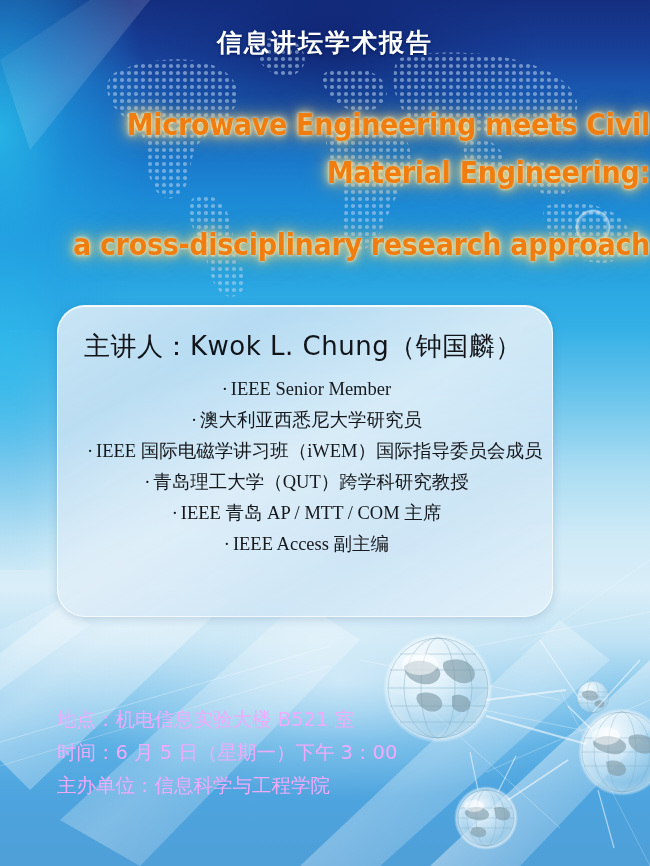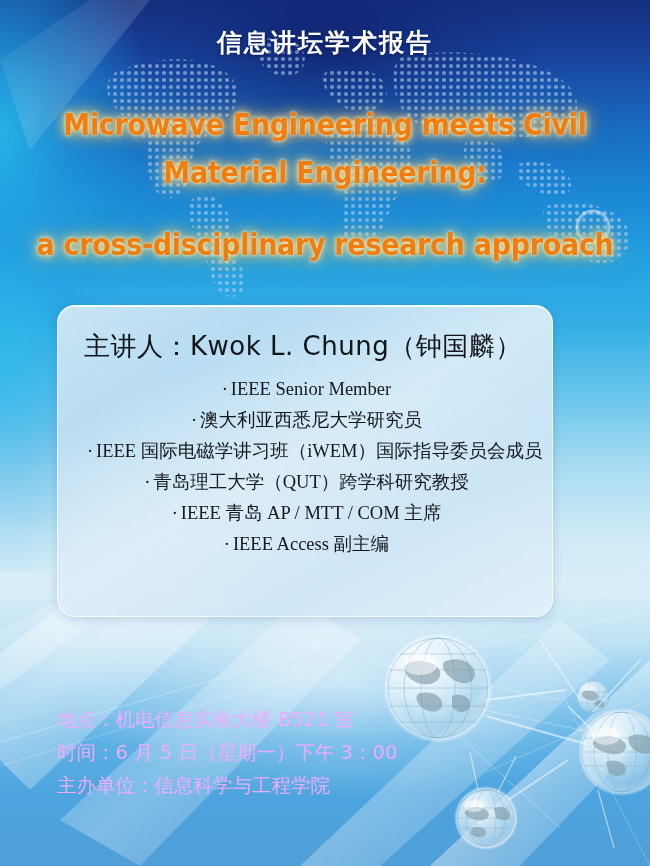--- a/index.html
+++ b/index.html
@@ -110,21 +110,21 @@
     text-shadow: 0 1px 3px rgba(0,20,70,0.75);
     font-family: "DejaVu Sans", "Liberation Sans", sans-serif;
   }
 
   
   .title-block {
     position: absolute;
     top: 101px;
     left: 0;
     width: 650px;
-    text-align: center;
+    text-align: right;
   }
   .title-line {
     color: #f07d10;
     font-size: 30px;
     font-weight: bold;
     line-height: 48px;
     letter-spacing: -0.3px;
     font-family: "DejaVu Sans Condensed", "Liberation Sans Narrow", "Liberation Sans", sans-serif;
     text-shadow:
       0 0 3px #fff3c9,
@@ -135,21 +135,21 @@
   }
   .title-line.l3 { font-size: 30px; margin-top: 24px; }
 
   
   .panel {
     position: absolute;
     left: 57px;
     top: 305px;
     width: 496px;
     height: 312px;
-    border-radius: 18px;
+    border-radius: 28px;
     background:
       linear-gradient(150deg,
         rgba(214,233,246,0.93) 0%,
         rgba(196,224,243,0.90) 22%,
         rgba(223,238,248,0.92) 48%,
         rgba(206,229,245,0.90) 72%,
         rgba(225,240,249,0.93) 100%);
     border: 1px solid rgba(255,255,255,0.75);
     box-shadow:
       0 2px 10px rgba(10,60,120,0.18),

